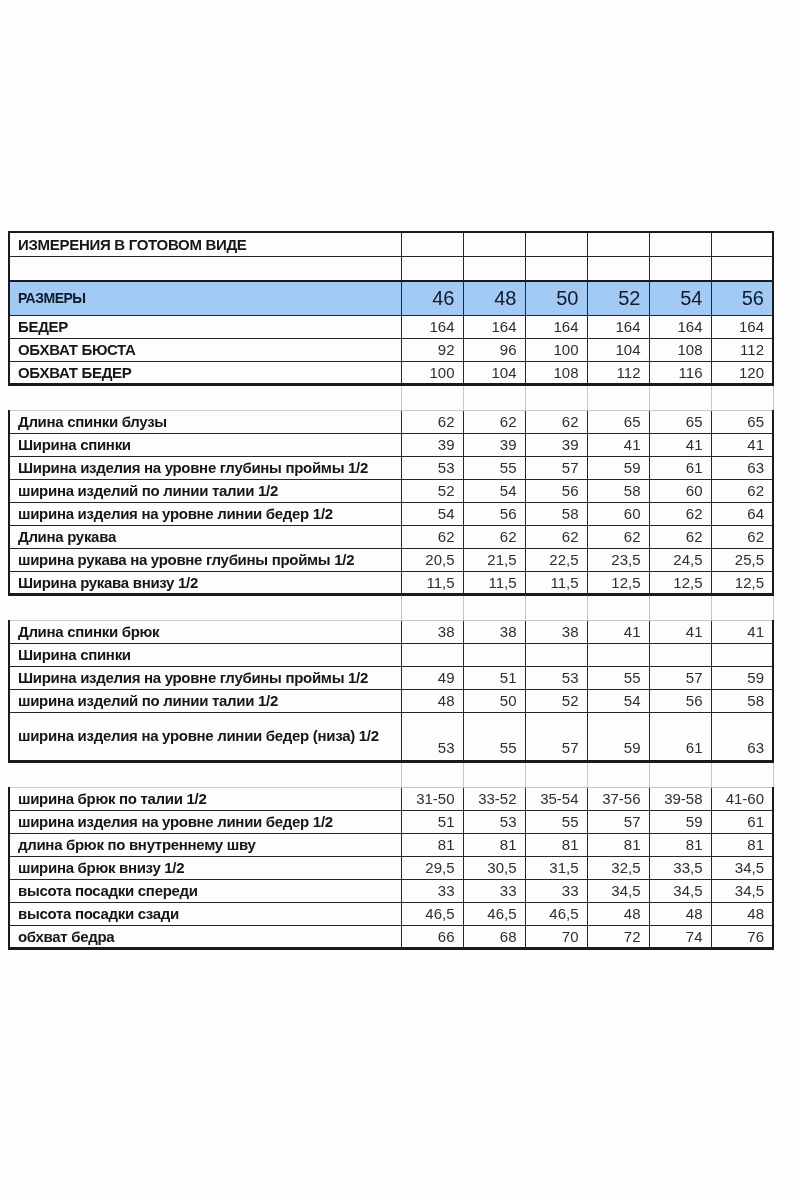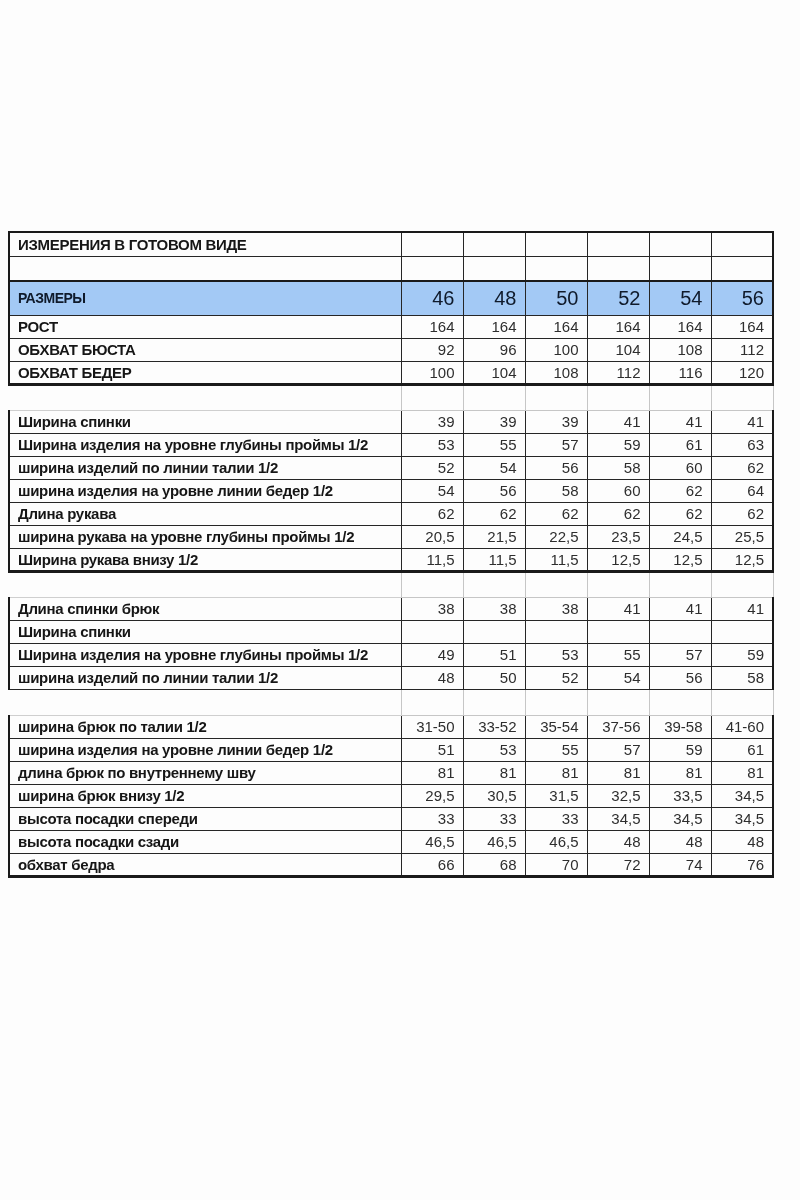--- a/index.html
+++ b/index.html
@@ -131,21 +131,21 @@
         <tr class="sizes">
           <td class="label">РАЗМЕРЫ</td>
           <td class="val">46</td>
           <td class="val">48</td>
           <td class="val">50</td>
           <td class="val">52</td>
           <td class="val">54</td>
           <td class="val">56</td>
         </tr>
         <tr class="data">
-          <td class="label">РОСТ</td>
+          <td class="label">БЕДЕР</td>
           <td class="val">164</td>
           <td class="val">164</td>
           <td class="val">164</td>
           <td class="val">164</td>
           <td class="val">164</td>
           <td class="val">164</td>
         </tr>
         <tr class="data">
           <td class="label">ОБХВАТ БЮСТА</td>
           <td class="val">92</td>
@@ -166,20 +166,29 @@
         </tr>
         <tr class="gap">
           <td class="label"></td>
           <td class="val"></td>
           <td class="val"></td>
           <td class="val"></td>
           <td class="val"></td>
           <td class="val"></td>
           <td class="val"></td>
         </tr>
+        <tr class="data light-top">
+          <td class="label">Длина спинки блузы</td>
+          <td class="val">62</td>
+          <td class="val">62</td>
+          <td class="val">62</td>
+          <td class="val">65</td>
+          <td class="val">65</td>
+          <td class="val">65</td>
+        </tr>
         <tr class="data">
           <td class="label">Ширина спинки</td>
           <td class="val">39</td>
           <td class="val">39</td>
           <td class="val">39</td>
           <td class="val">41</td>
           <td class="val">41</td>
           <td class="val">41</td>
         </tr>
         <tr class="data">
@@ -274,20 +283,29 @@
         </tr>
         <tr class="data">
           <td class="label">ширина изделий по линии талии 1/2</td>
           <td class="val">48</td>
           <td class="val">50</td>
           <td class="val">52</td>
           <td class="val">54</td>
           <td class="val">56</td>
           <td class="val">58</td>
         </tr>
+        <tr class="tall thick-bottom">
+          <td class="label">ширина изделия на уровне линии бедер (низа) 1/2</td>
+          <td class="val">53</td>
+          <td class="val">55</td>
+          <td class="val">57</td>
+          <td class="val">59</td>
+          <td class="val">61</td>
+          <td class="val">63</td>
+        </tr>
         <tr class="gap">
           <td class="label"></td>
           <td class="val"></td>
           <td class="val"></td>
           <td class="val"></td>
           <td class="val"></td>
           <td class="val"></td>
           <td class="val"></td>
         </tr>
         <tr class="data">

